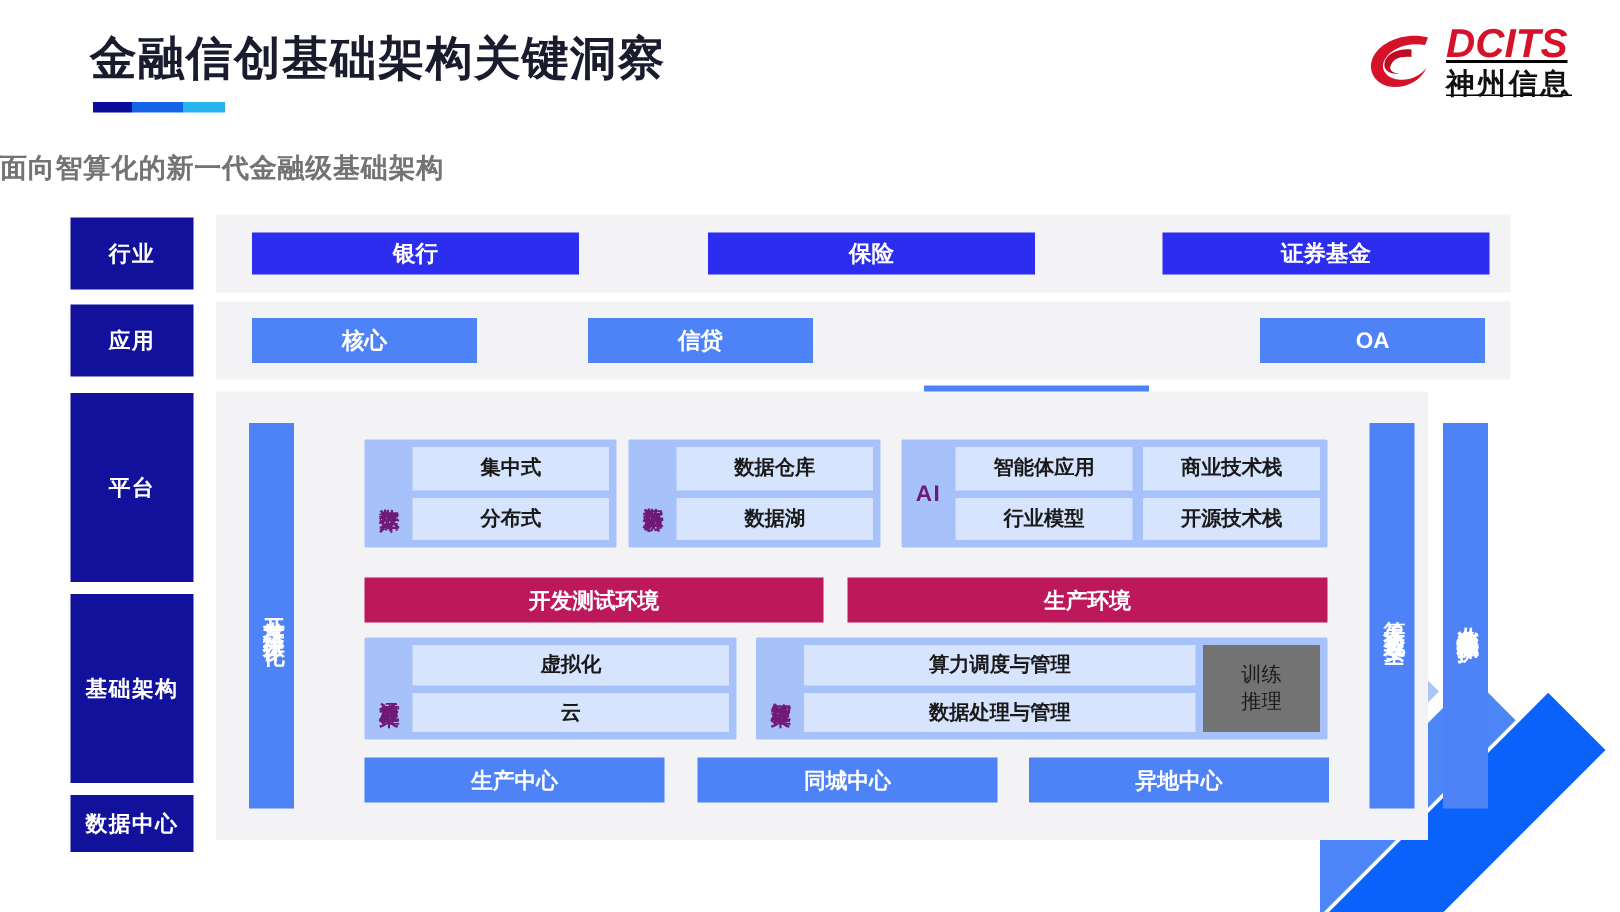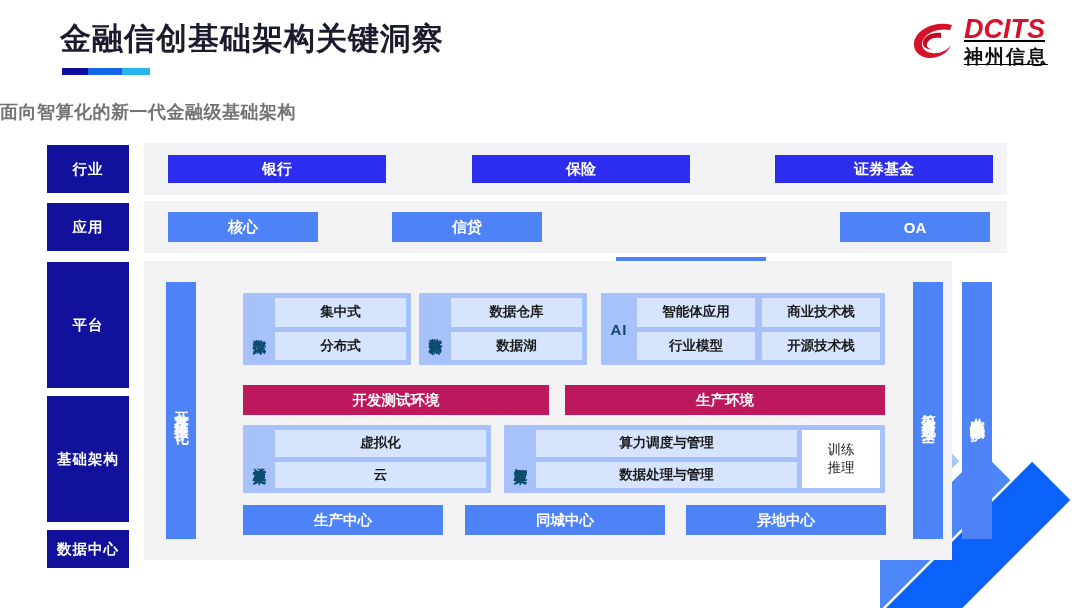--- a/index.html
+++ b/index.html
@@ -51,41 +51,41 @@
   .vbar {
     position: absolute; background: #4d83f6; color: #fff; font-weight: 700; font-size: 14.5px;
     display: flex; align-items: center; justify-content: center;
     writing-mode: vertical-rl; text-orientation: upright; letter-spacing: 3px;
   }
 
   .group { position: absolute; background: #a7c2fb; display: flex; align-items: stretch; padding: 5px; gap: 5px; border-radius: 1px; }
   .group-label {
     writing-mode: vertical-rl; text-orientation: upright;
     display: flex; align-items: center; justify-content: center;
-    font-size: 13.5px; font-weight: 700; color: #0c4a6e; letter-spacing: 1px;
+    font-size: 13.5px; font-weight: 700; color: #701a75; letter-spacing: 1px;
     width: 22px; flex: 0 0 22px;
   }
   .group-cells { flex: 1; display: flex; flex-direction: column; gap: 5px; font-weight: bold; }
   .cell {
     background: #d6e4fd; color: #1a1a1a; font-size: 13.5px;
     display: flex; align-items: center; justify-content: center; flex: 1;
   }
   .cell-row { display: flex; gap: 7px; flex: 1; }
   .cell-row .cell { flex: 1; }
 
   .wide-bar {
     position: absolute; background: #be185d; color: #fff; font-weight: 700; font-size: 14.5px;
     display: flex; align-items: center; justify-content: center;
   }
   .center-bar {
     position: absolute; background: #4d83f6; color: #fff; font-weight: 700; font-size: 14.5px;
     display: flex; align-items: center; justify-content: center;
   }
   .side-cell {
-    background: #ffffff; color: #1a1a1a; font-size: 13.5px;
+    background: #737373; color: #1a1a1a; font-size: 13.5px;
     display: flex; flex-direction: column; align-items: center; justify-content: center;
     line-height: 1.35; flex: 0 0 78px;
   }
 </style>
 </head>
 <body>
 
 <div class="slide">
 
   <div class="corner-deco">

